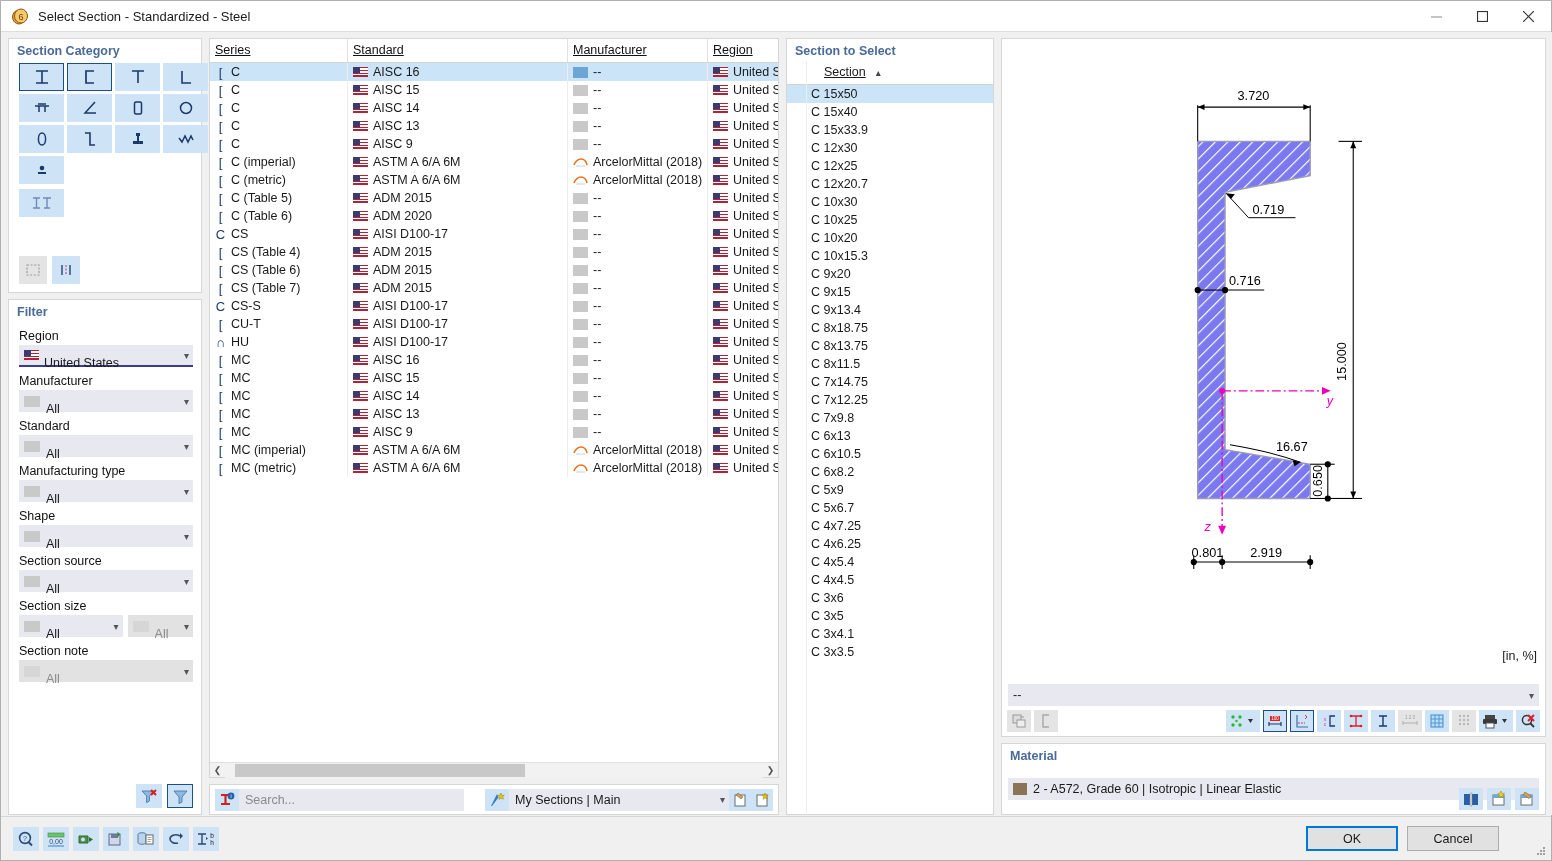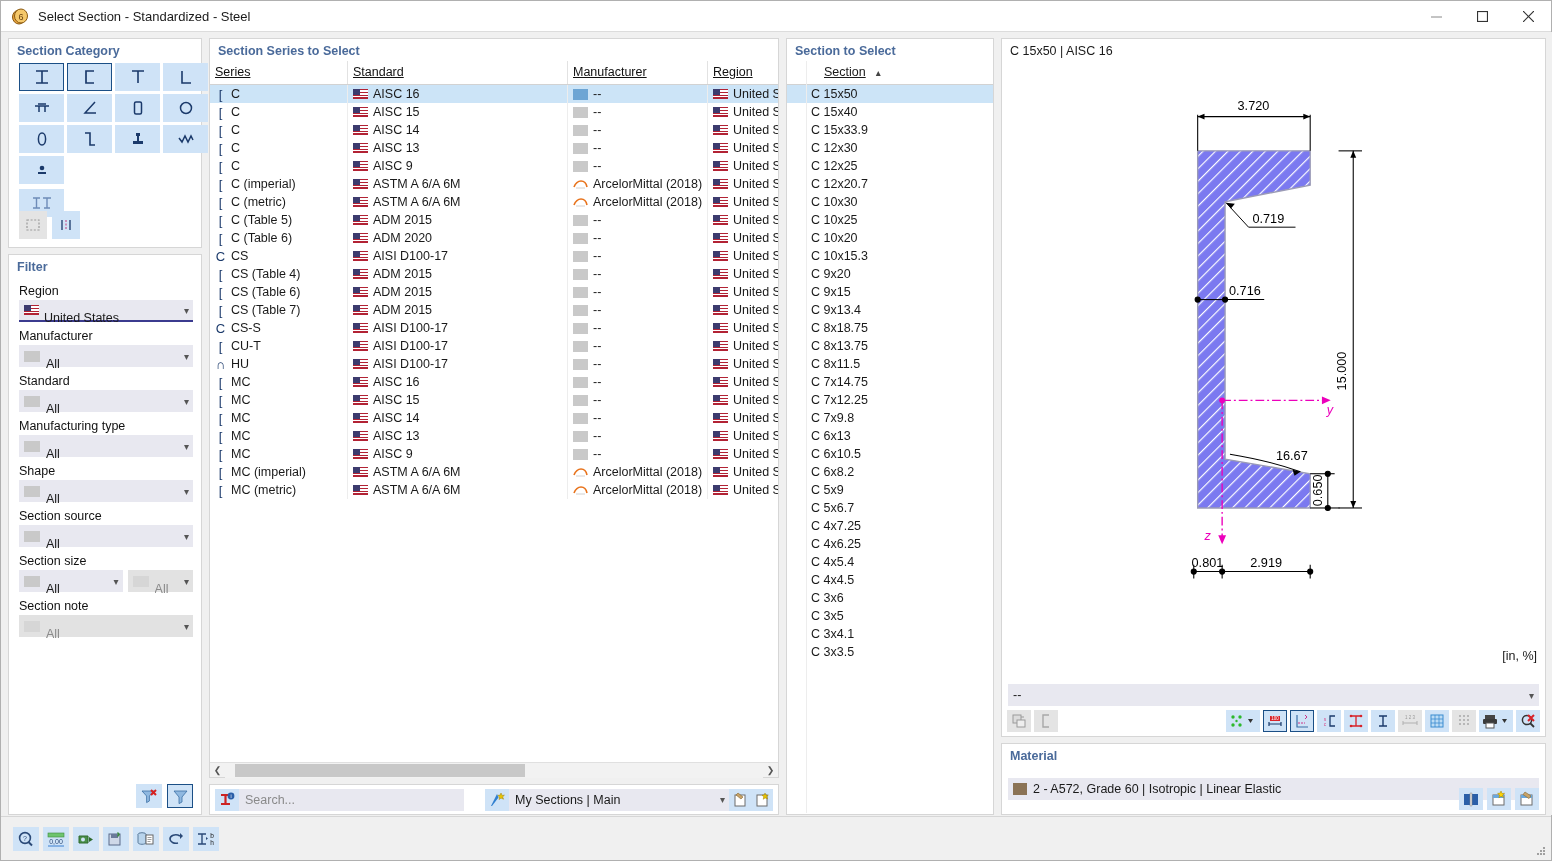--- a/index.html
+++ b/index.html
@@ -65,21 +65,21 @@
     padding: 5px 8px 3px 8px;
   }
 
   
   .left-col {
     width: 194px;
     display: flex;
     flex-direction: column;
     gap: 6px;
   }
-  .cat-panel { height: 210px; position: relative; }
+  .cat-panel { height: 255px; position: relative; }
   .cat-grid {
     display: grid;
     grid-template-columns: repeat(4, 45px);
     gap: 3px;
     padding: 2px 0 0 10px;
   }
   .cat-btn {
     width: 45px; height: 28px;
     background: #cfe3f7;
     display: flex; align-items: center; justify-content: center;
@@ -496,21 +496,20 @@
             <svg width="20" height="18" viewBox="0 0 20 18">
               <path d="M4 4h13l-5 6v5l-3 1.6V10z" fill="#8fb8e0" stroke="#3a6ea5" stroke-width="0.8"></path>
             </svg>
           </div>
         </div>
       </div>
     </div>
 
     <div class="series-col">
       <div class="panel series-panel">
-        <div class="panel-title">Section Series to Select</div>
         <div class="tbl-head">
           <div class="c-series">Series</div>
           <div class="c-std">Standard</div>
           <div class="c-man">Manufacturer</div>
           <div class="c-reg">Region</div>
         </div>
         <div class="tbl-body" id="series-body">
             <div class="srow sel">
               <div class="c-series">
                 <span class="sicon">[</span>
@@ -1022,21 +1021,20 @@
             <div class="secrow">C 3x6</div>
             <div class="secrow">C 3x5</div>
             <div class="secrow">C 3x4.1</div>
             <div class="secrow">C 3x3.5</div>
           </div>
       </div>
     </div>
 
     <div class="right-col">
       <div class="panel draw-panel">
-        <div class="draw-title">C 15x50 | AISC 16</div>
         <div class="draw-canvas">
           <svg width="100%" height="100%" viewBox="0 0 555 600" preserveAspectRatio="xMidYMid meet">
             <defs>
               <pattern id="hatch" width="9" height="9" patternTransform="rotate(45)" patternUnits="userSpaceOnUse">
                 <rect width="9" height="9" fill="#7b79f0"></rect>
                 <line x1="0" y1="0" x2="0" y2="9" stroke="#ffffff" stroke-width="2.4"></line>
               </pattern>
             </defs>
 
             <path d="M200 75 L315 75 L315 110 L228 127 L228 390 L315 405 L315 440 L200 440 Z" fill="url(#hatch)" stroke="#9b9bb5" stroke-width="1.4"></path>
@@ -1307,20 +1305,24 @@
       </div>
       <div class="fbtn">
         <svg width="22" height="18" viewBox="0 0 22 18">
             <path d="M3 4h8M7 4v10M3 14h8" stroke="#2b4a78" stroke-width="1.4" fill="none"></path>
             <path d="M11 7l2 1.5-2 1.5" fill="#2b4a78"></path>
             <text x="17" y="8" font-size="6.5" fill="#111" text-anchor="middle" font-family="Liberation Sans">b</text>
             <text x="17" y="15" font-size="6.5" fill="#111" text-anchor="middle" font-family="Liberation Sans">h</text>
           </svg>
       </div>
     </div>
+    <div class="dlg-btns">
+      <div class="dbtn primary">OK</div>
+      <div class="dbtn">Cancel</div>
+    </div>
     <svg class="grip" viewBox="0 0 12 12">
       <g fill="#a0a0a0">
           <rect x="8" y="8" width="2" height="2"></rect>
           <rect x="5" y="8" width="2" height="2"></rect>
           <rect x="8" y="5" width="2" height="2"></rect>
           <rect x="2" y="8" width="2" height="2"></rect>
           <rect x="8" y="2" width="2" height="2"></rect>
           <rect x="5" y="5" width="2" height="2"></rect>
         </g>
     </svg>

